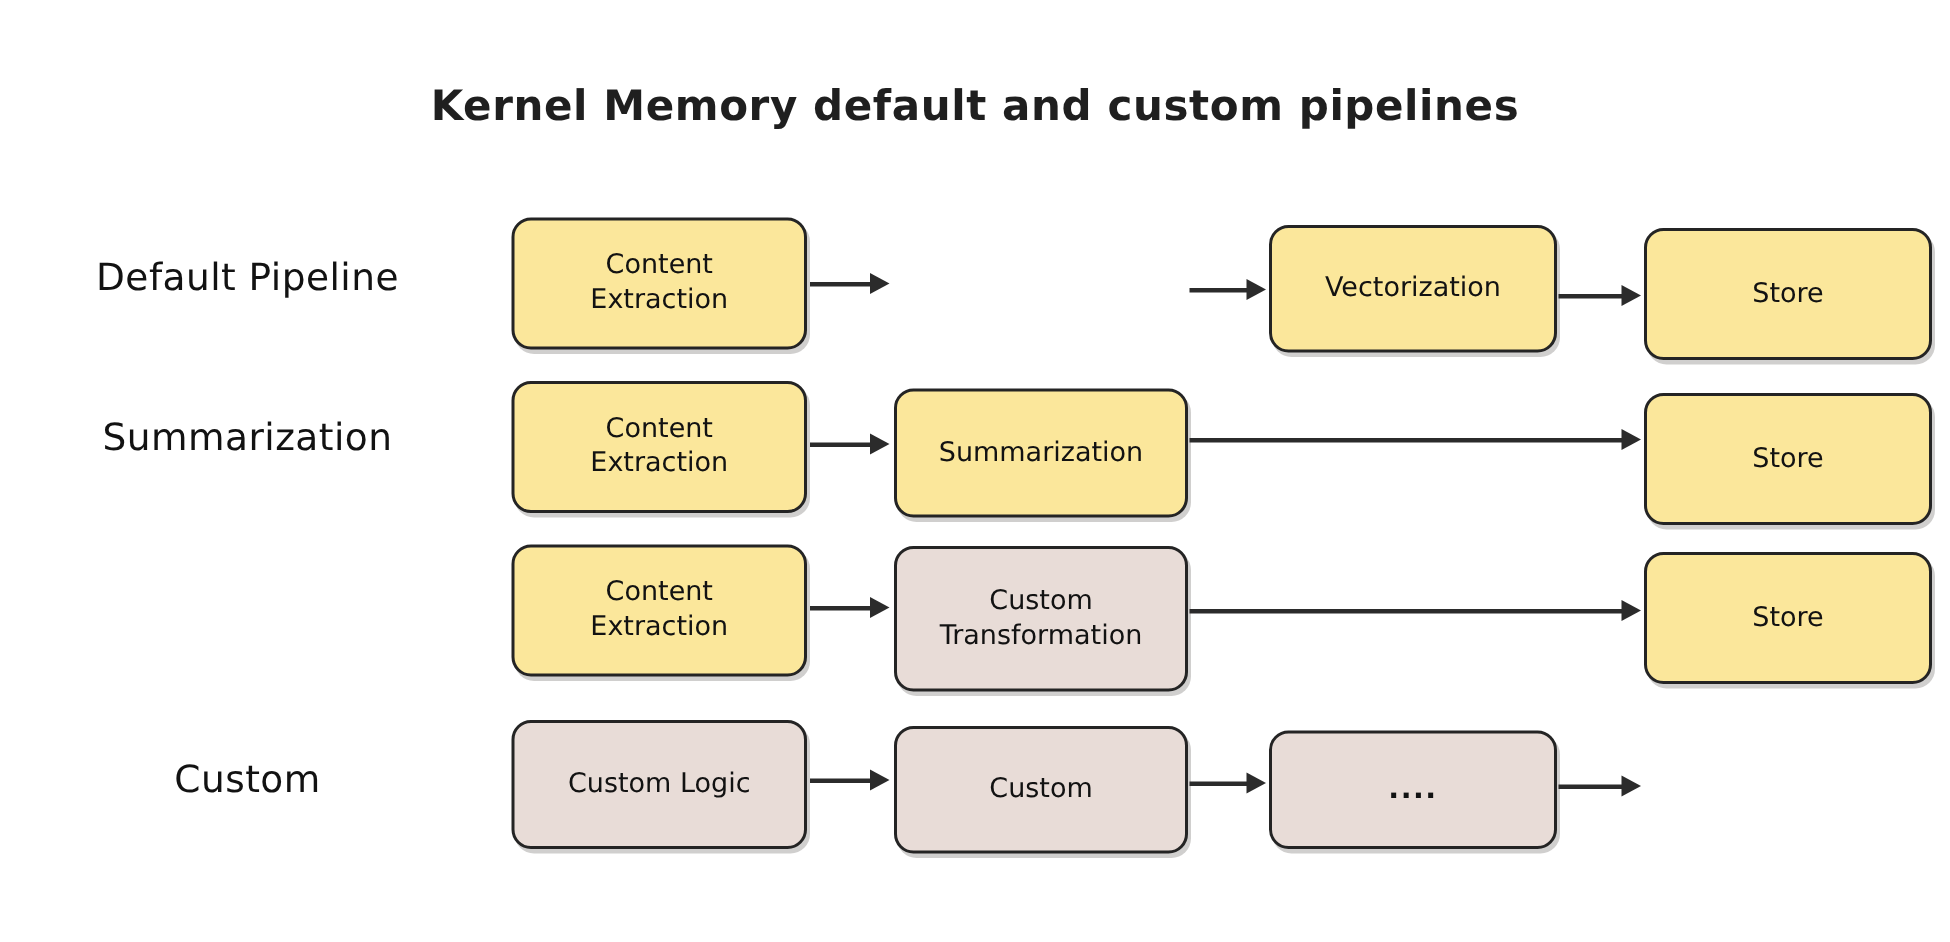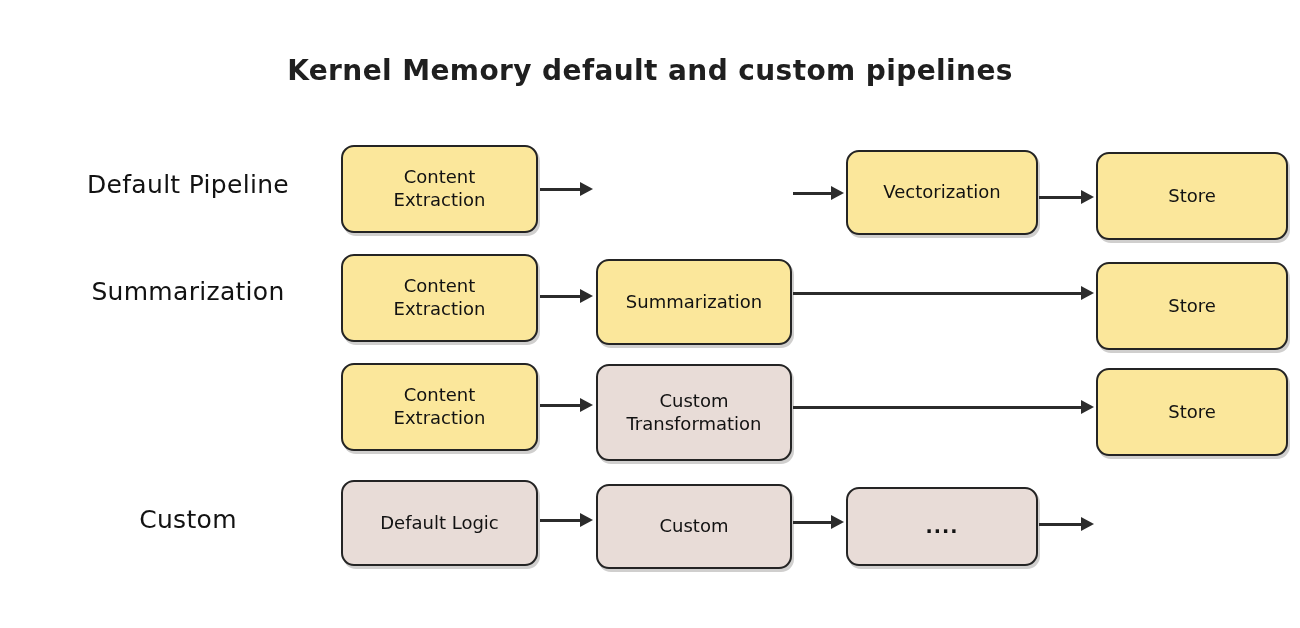--- a/index.html
+++ b/index.html
@@ -30,21 +30,20 @@
     letter-spacing: 0.4px;
   }
   .row-label {
     position: absolute;
     text-align: center;
     font-family: "DejaVu Sans", sans-serif;
     font-size: 25px;
     color: #121212;
     letter-spacing: 0.3px;
     white-space: nowrap;
-    padding-left: 23px;
   }
   .node {
     position: absolute;
     box-sizing: border-box;
     border: 2.5px solid #242424;
     border-radius: 13px;
     display: flex;
     align-items: center;
     justify-content: center;
     text-align: center;
@@ -136,21 +135,21 @@
 Transformation</span>
   </div>
   <div class="edge" style="left:793px; top:406px; width:292px;"></div>
   <div class="arrowhead" style="left:1081px; top:400px;"></div>
 
   <div class="node yellow" style="left:1096px; top:368px; width:192px; height:88px;">
     <span class="node-label">Store</span>
   </div>
 
   <div class="node pink" style="left:341px; top:480px; width:197px; height:86px;">
-    <span class="node-label">Default Logic</span>
+    <span class="node-label">Custom Logic</span>
   </div>
   <div class="edge" style="left:540px; top:519px; width:44px;"></div>
   <div class="arrowhead" style="left:580px; top:513px;"></div>
 
   <div class="node pink" style="left:596px; top:484px; width:196px; height:85px;">
     <span class="node-label">Custom</span>
   </div>
   <div class="edge" style="left:793px; top:521px; width:42px;"></div>
   <div class="arrowhead" style="left:831px; top:515px;"></div>
 

